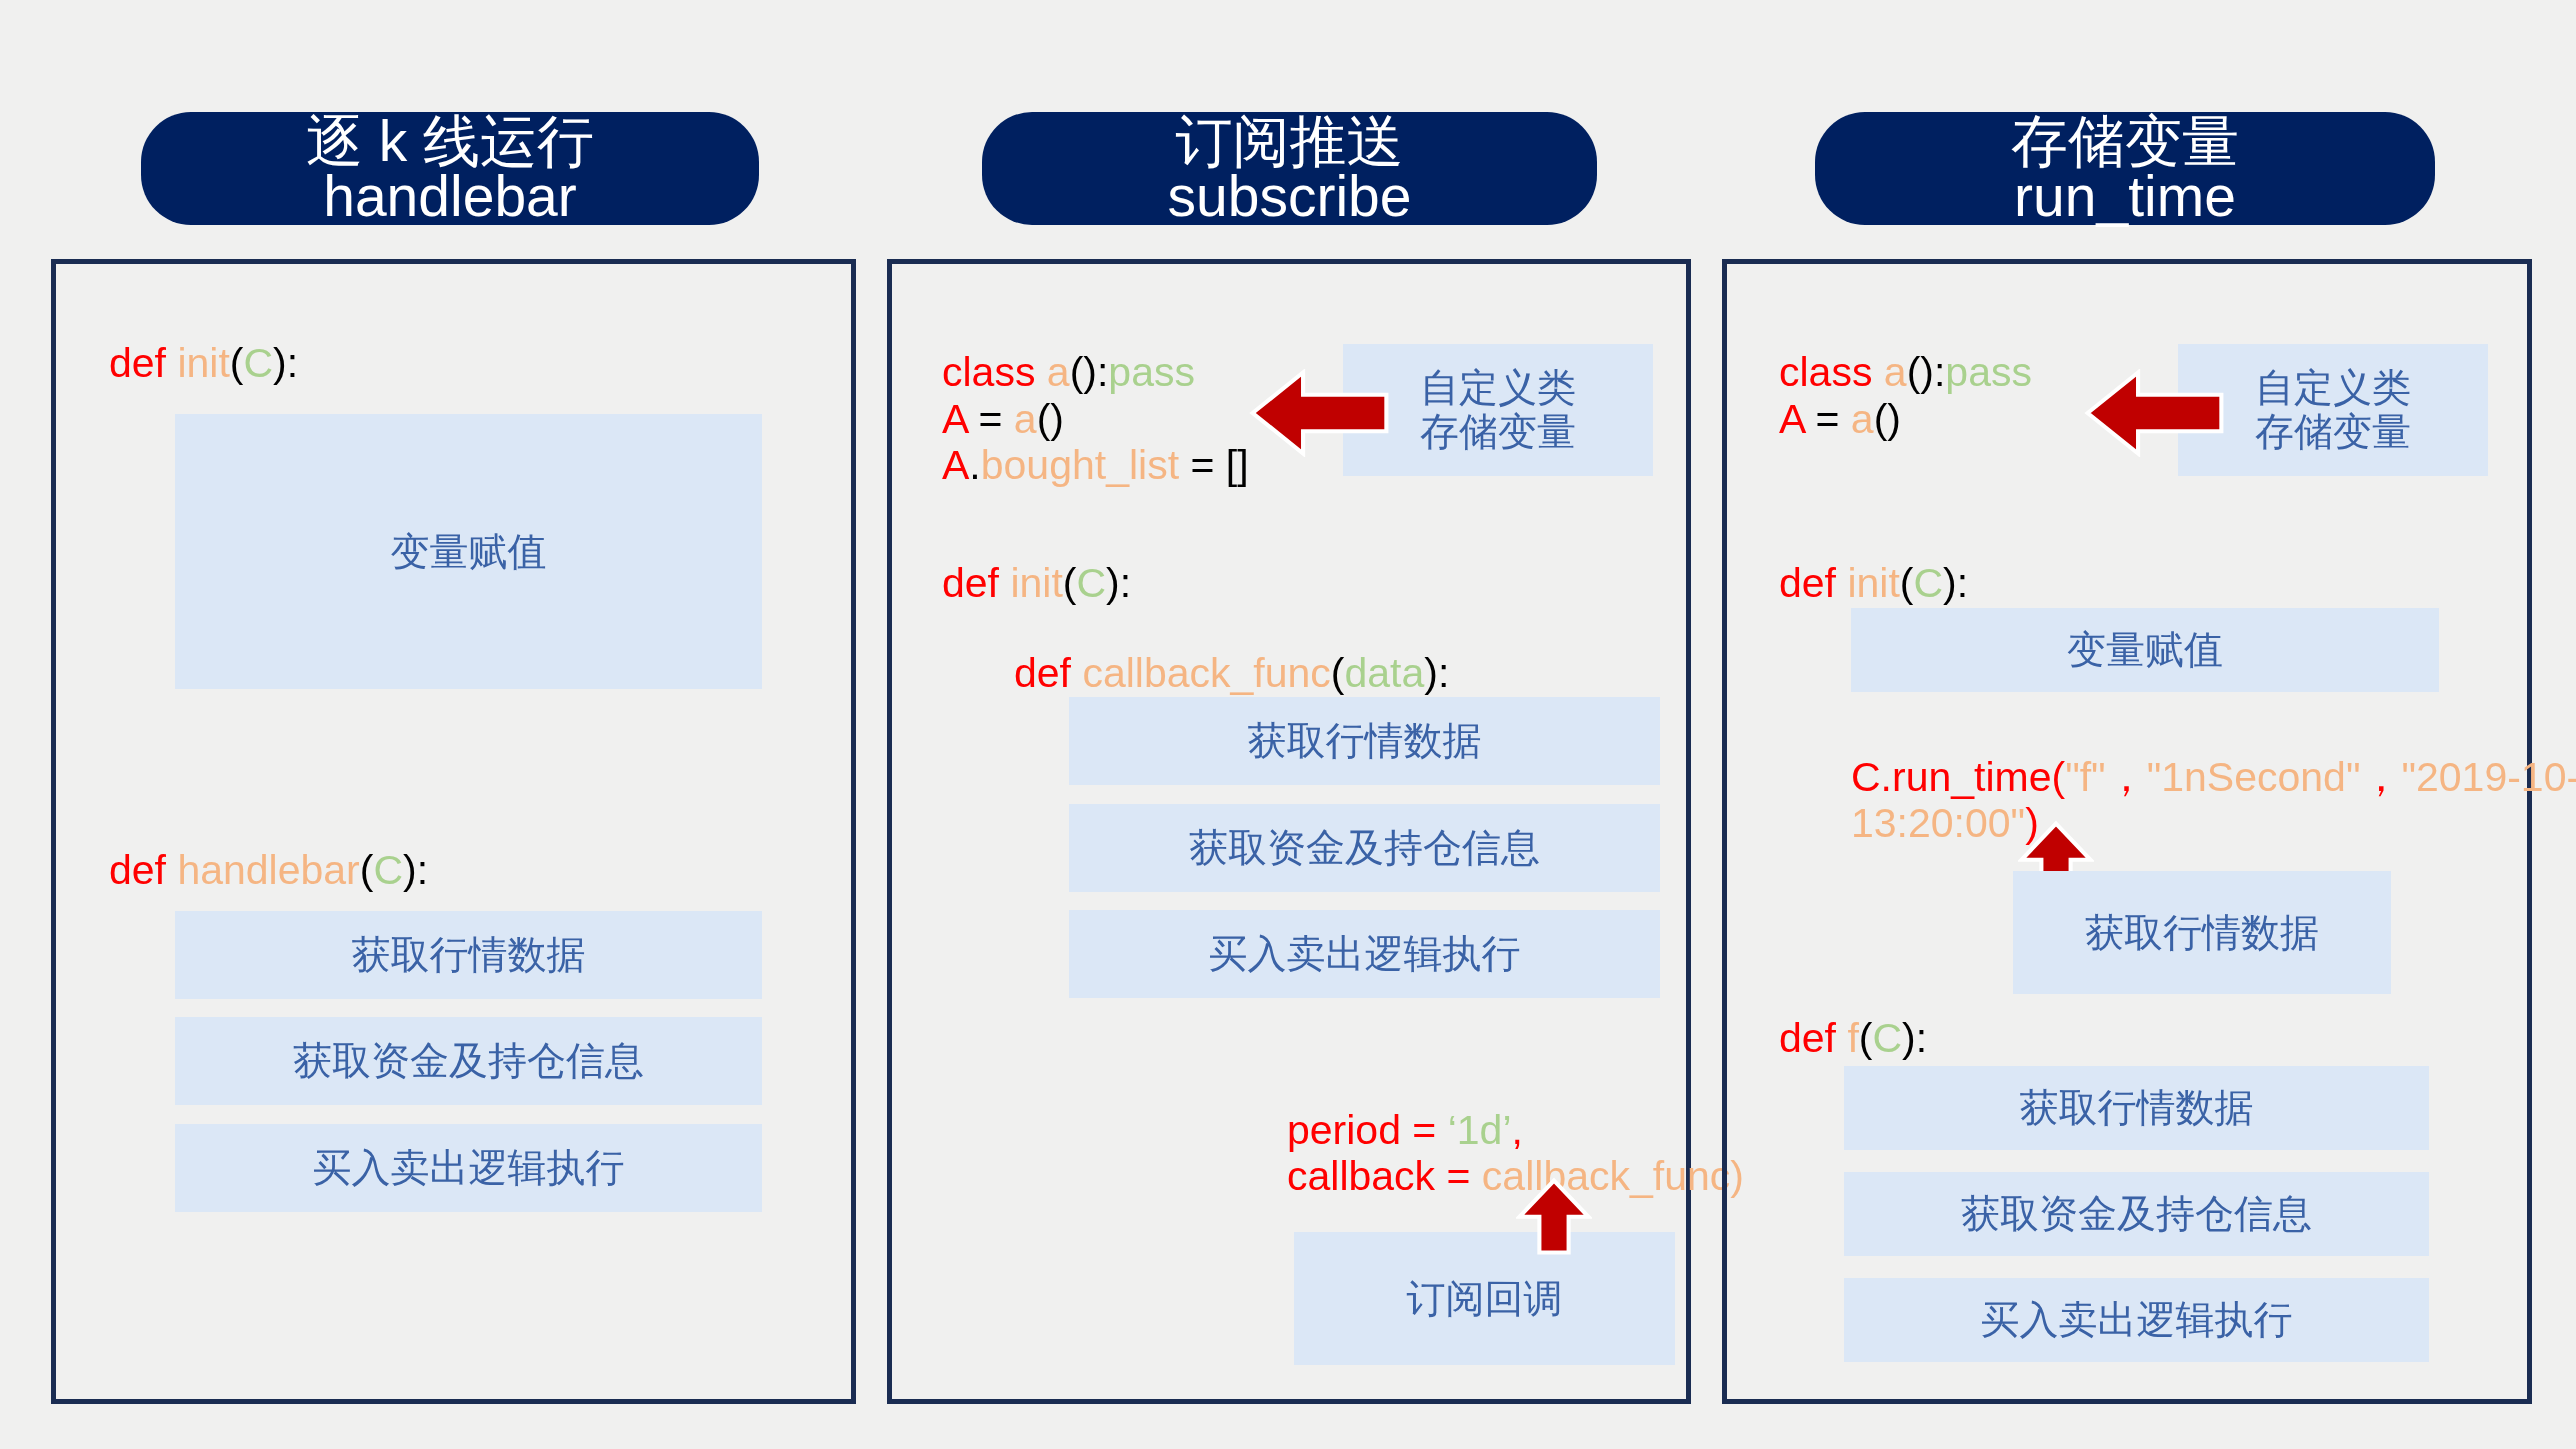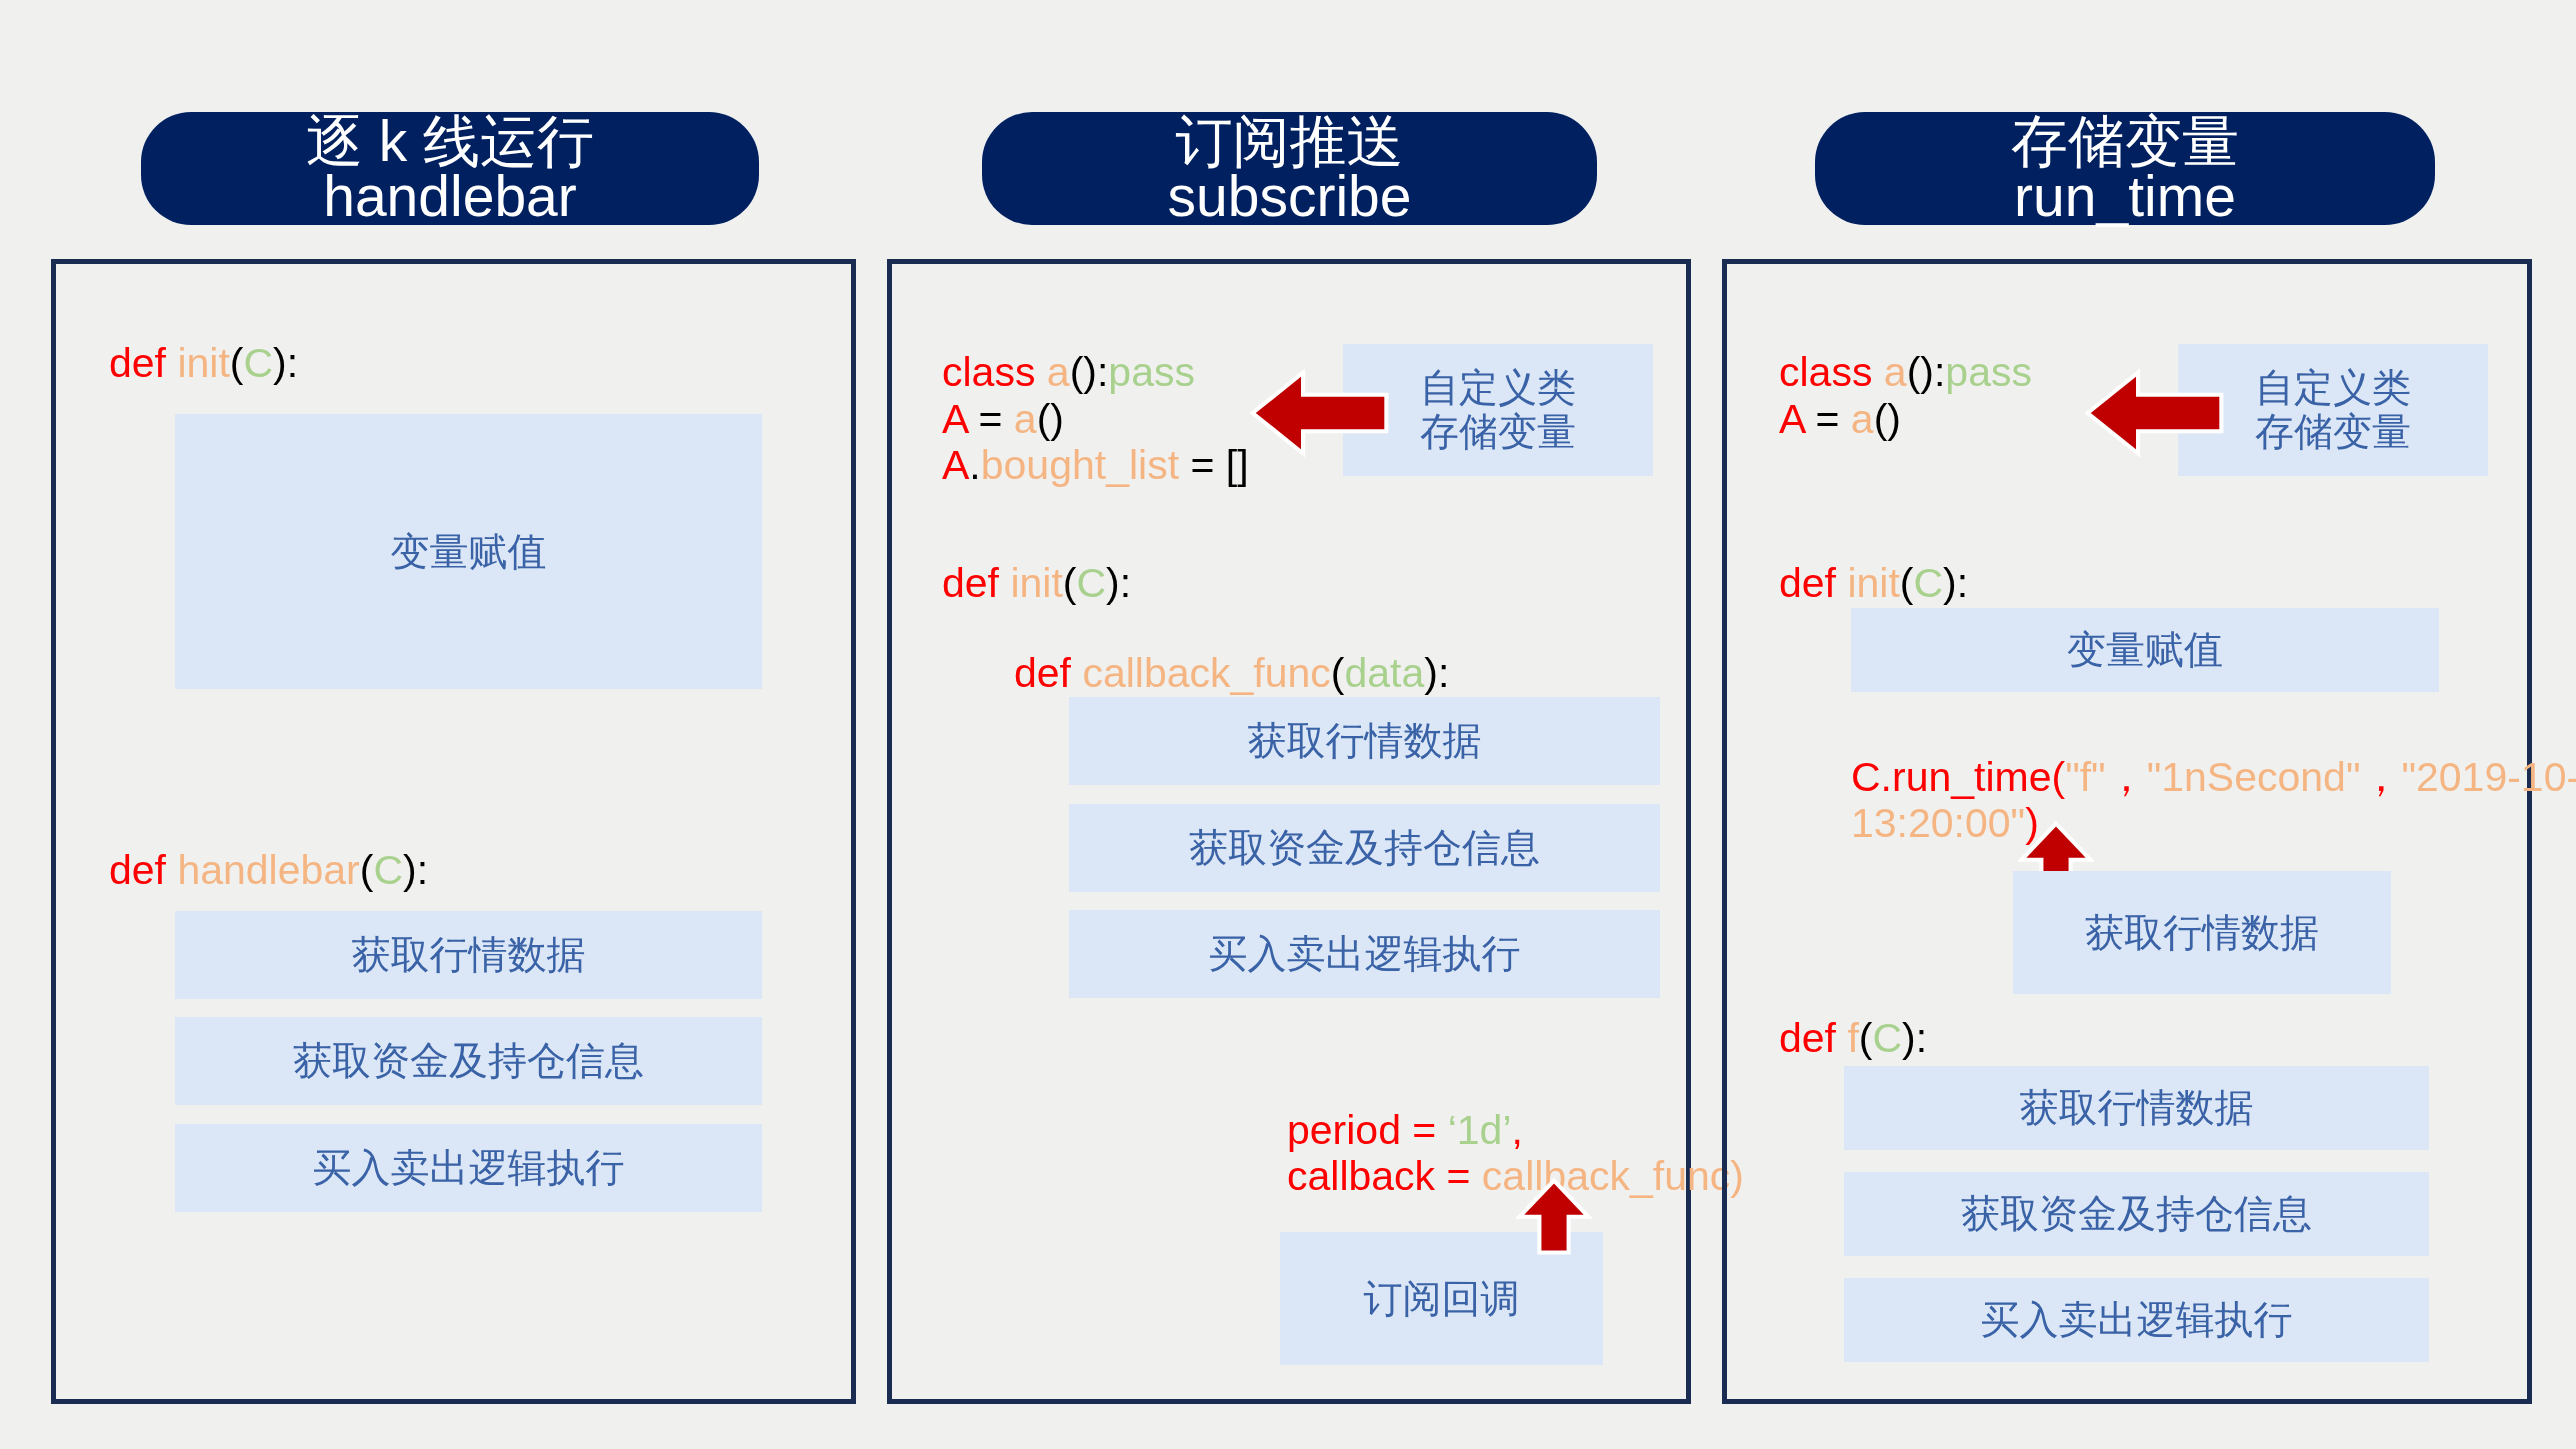--- a/index.html
+++ b/index.html
@@ -127,21 +127,21 @@
     <div class="bluebox" style="left:177px; top:540px; width:591px; height:88px;">
       <div>获取资金及持仓信息</div>
     </div>
     <div class="bluebox" style="left:177px; top:646px; width:591px; height:88px;">
       <div>买入卖出逻辑执行</div>
     </div>
 
     <div class="code" style="left:395px; top:843px;"><span class="tok-k">period = </span><span class="tok-g">‘1d’</span><span class="tok-k">,</span></div>
     <div class="code" style="left:395px; top:889px;"><span class="tok-k">callback = </span><span class="tok-n">callback_func)</span></div>
 
-    <div class="bluebox" style="left:388px; top:968px; width:323px; height:133px;">
+    <div class="bluebox" style="left:402px; top:968px; width:381px; height:133px;">
       <div>订阅回调</div>
     </div>
 
     <svg class="arrow-svg" style="left:624px; top:913px;" width="76" height="79" viewBox="0 0 130 135">
       <polygon points="65,6 124,68 90,68 90,129 40,129 40,68 6,68" fill="#c00000" stroke="#ffffff" stroke-width="7"></polygon>
     </svg>
   </div>
 
   <div class="panel panel-3">
     <div class="code" style="left:52px; top:85px;"><span class="tok-k">class </span><span class="tok-n">a</span><span class="tok-b">():</span><span class="tok-g">pass</span></div>

